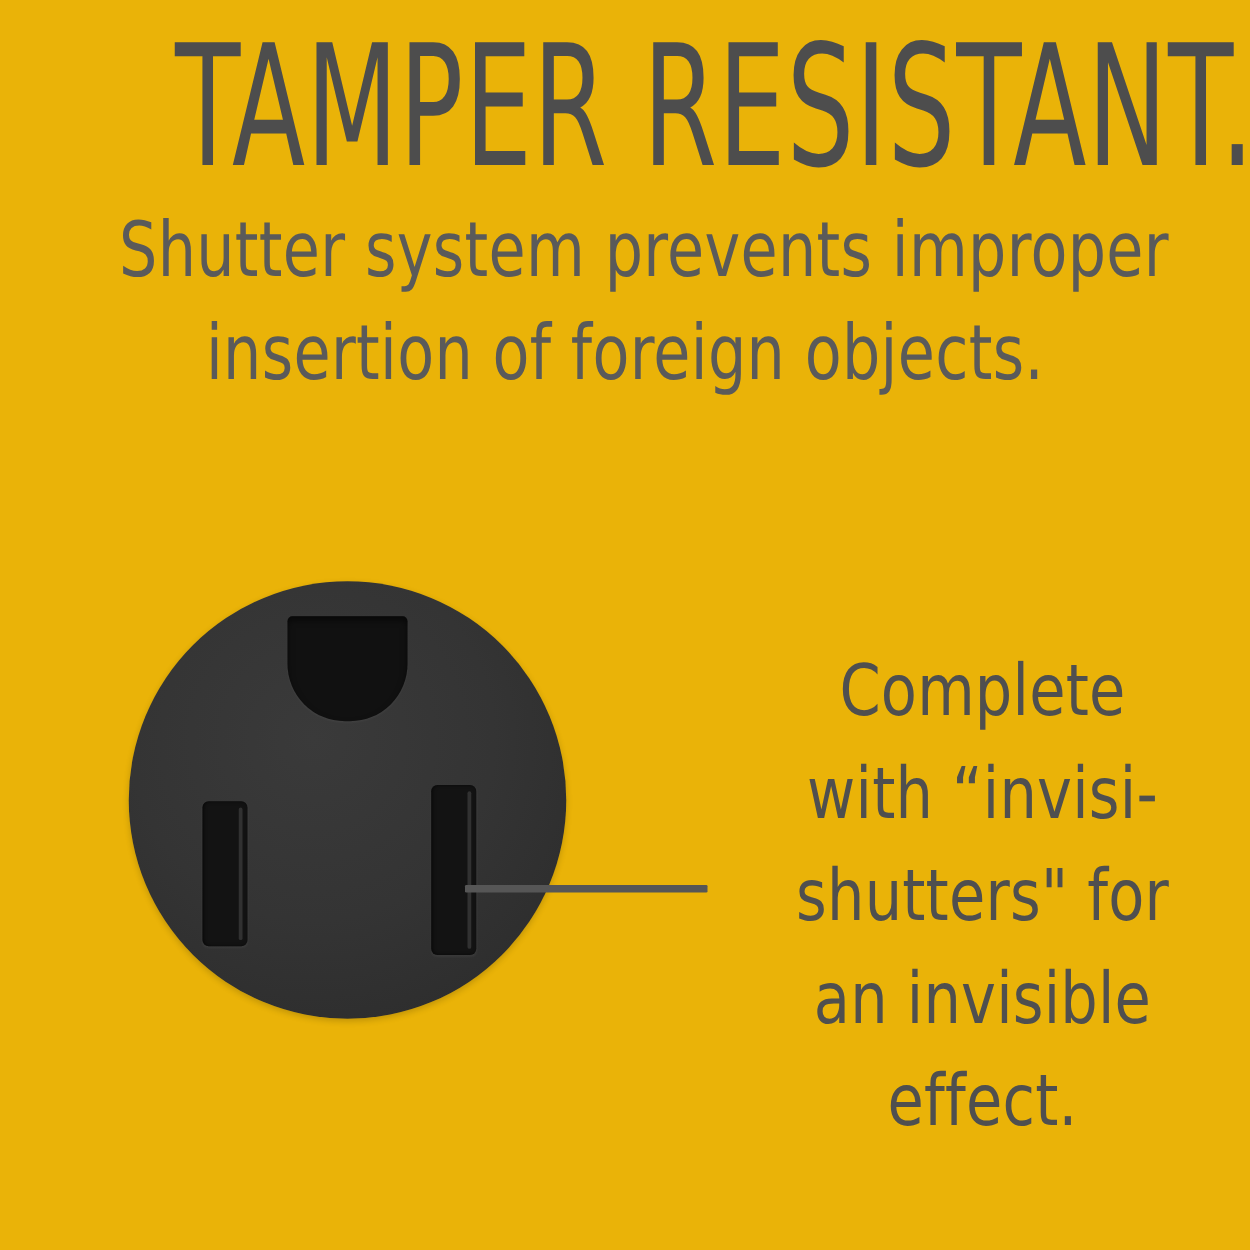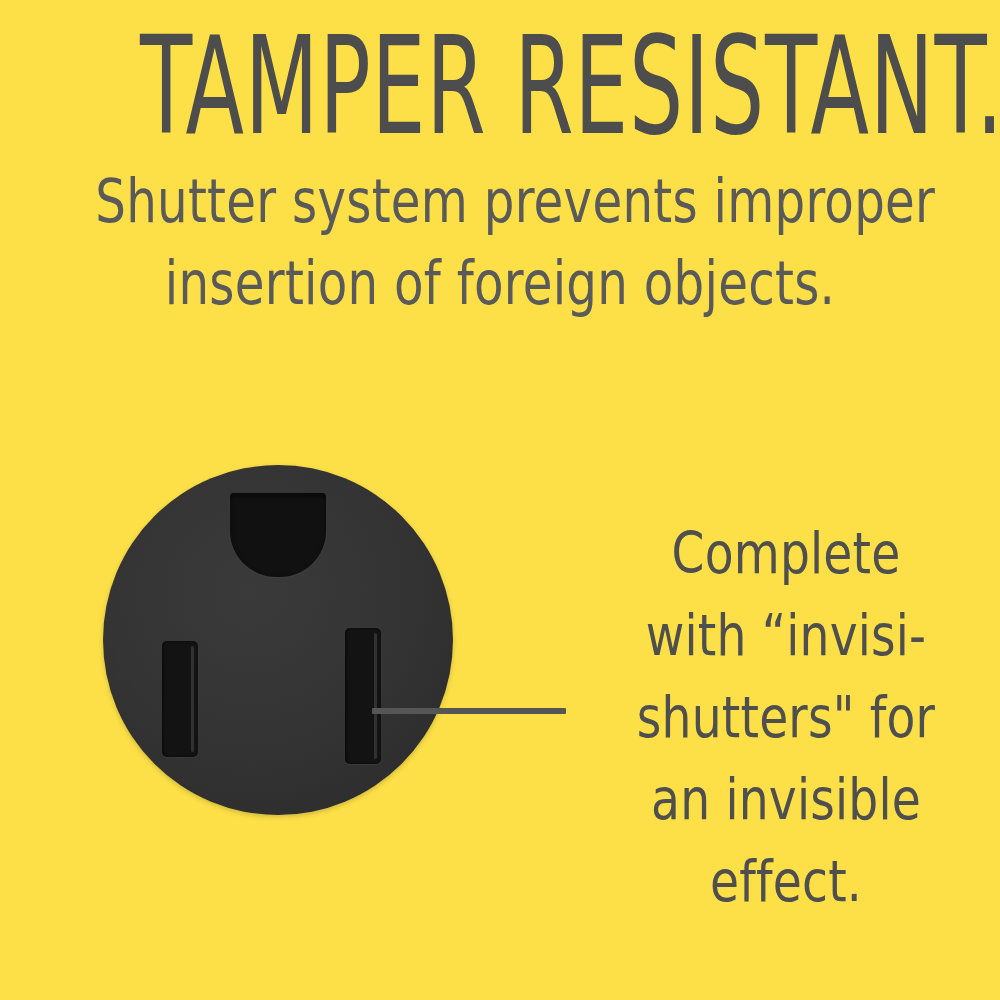--- a/index.html
+++ b/index.html
@@ -11,21 +11,21 @@
     width: 1000px;
     height: 1000px;
     background: #fdfdfd;
     font-family: "Liberation Sans", sans-serif;
     overflow: hidden;
   }
   .canvas {
     position: relative;
     width: 1000px;
     height: 1000px;
-    background: #fde047;
+    background: #eab308;
   }
 
   
   .headline {
     position: absolute;
     left: 0;
     top: 18px;
     width: 1000px;
     text-align: center;
     color: #4d4d4d;

